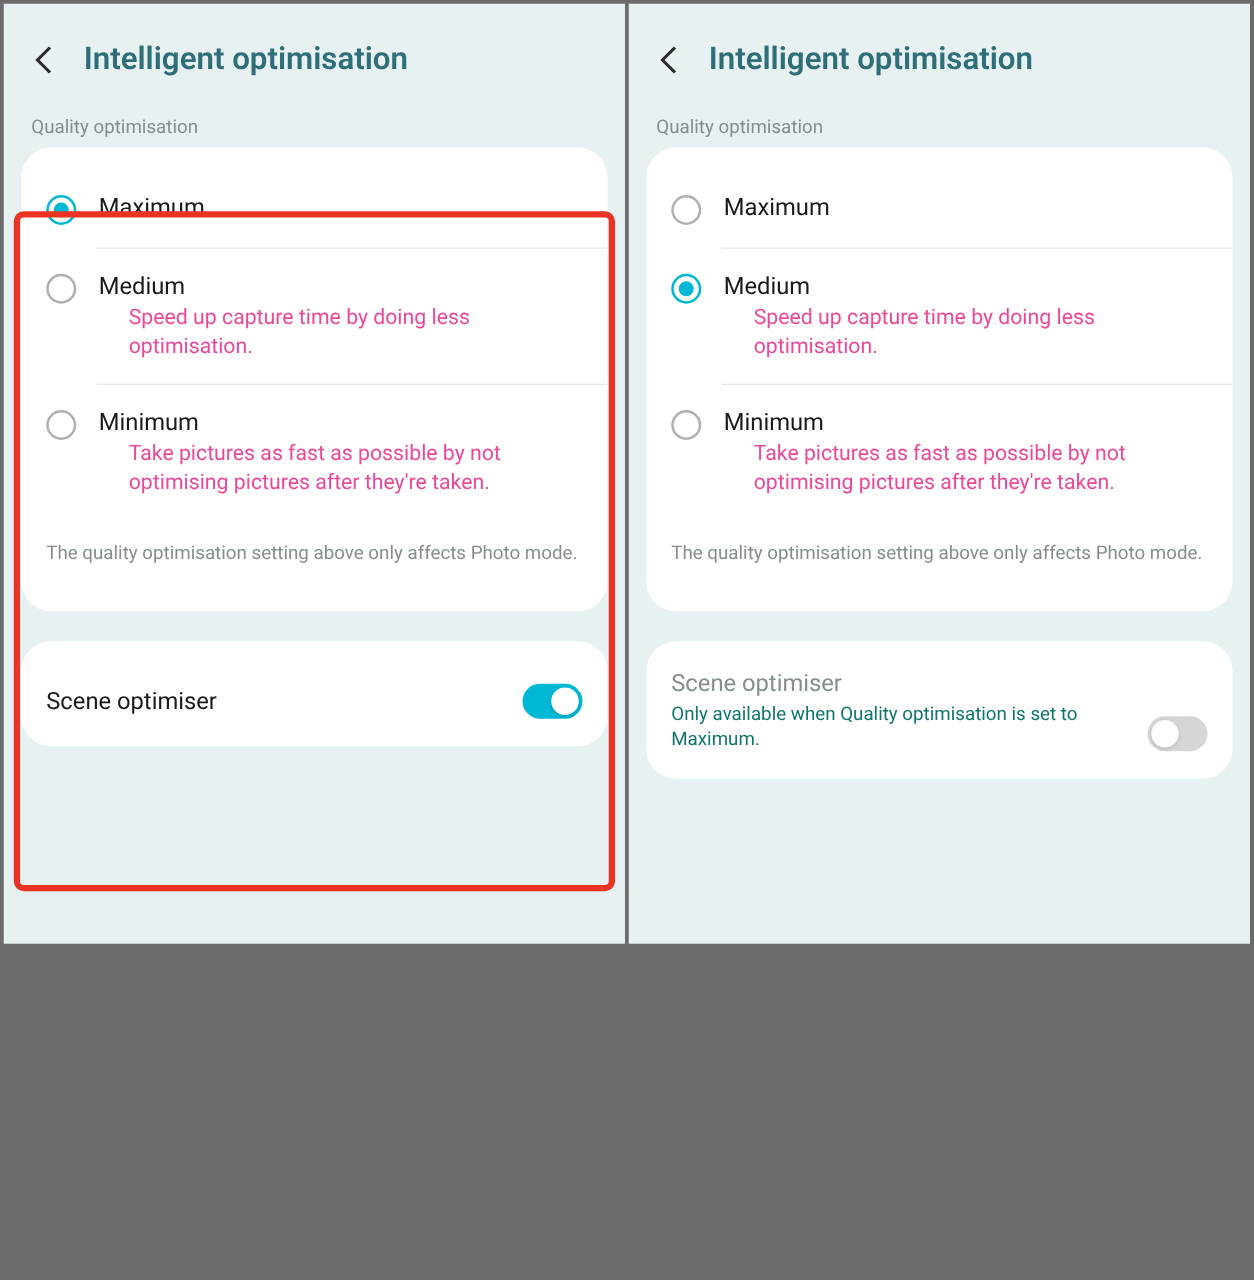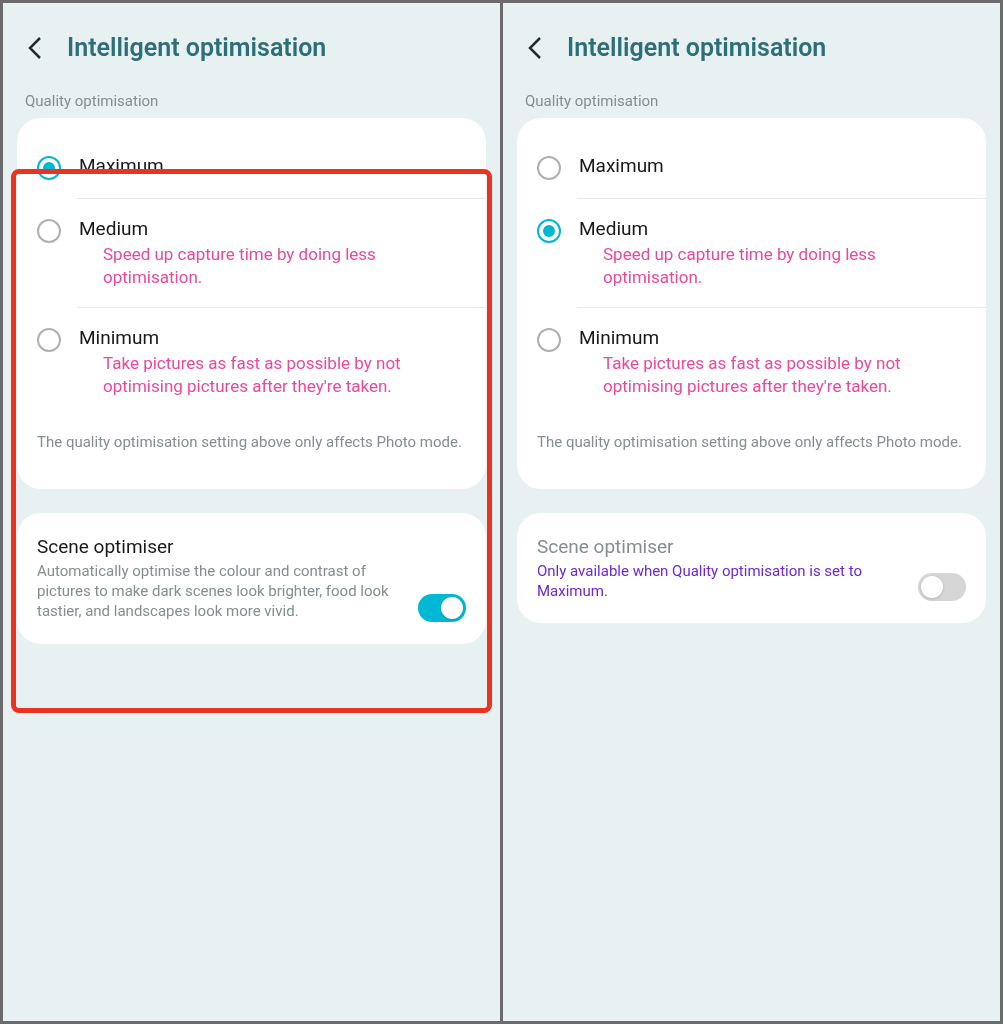--- a/index.html
+++ b/index.html
@@ -1,17 +1,17 @@
 <!DOCTYPE html>
 <html><head>
   <meta charset="utf-8">
   <style>
     * { margin: 0; padding: 0; box-sizing: border-box; }
     body { font-family: -apple-system, BlinkMacSystemFont, 'Segoe UI', Roboto, sans-serif; background: #6b6b6b; padding: 3px; }
-    .container { display: flex; gap: 3px; width: 997px; height: 1018px; }
+    .container { display: flex; gap: 3px; width: 997px; height: 752px; }
     .screen { flex: 1; background: #e8f1f1; padding: 0; display: flex; flex-direction: column; position: relative; }
     .header { display: flex; align-items: center; padding: 30px 20px 20px 20px; gap: 20px; }
     .back-icon { width: 24px; height: 24px; display: flex; align-items: center; justify-content: center; }
     .back-icon svg { width: 14px; height: 24px; stroke: #2a2a2a; stroke-width: 2.5; fill: none; }
     .title { font-size: 25px; font-weight: 600; color: #2e6e78; }
     .section-label { font-size: 15px; color: #848e90; padding: 10px 38px 8px 22px; }
     .card { background: #ffffff; border-radius: 24px; margin: 0 14px; padding: 18px 0; }
     .option { display: flex; align-items: flex-start; padding: 18px 20px; gap: 18px; position: relative; }
     .option-content { flex: 1; }
     .option-title { font-size: 19px; color: #1a1a1a; margin-bottom: 3px; }
@@ -19,21 +19,21 @@
     .radio { width: 24px; height: 24px; border: 2px solid #b0b0b0; border-radius: 50%; display: flex; align-items: center; justify-content: center; margin-top: 2px; flex-shrink: 0; }
     .radio.selected { border-color: #00b8d4; }
     .radio.selected::after { content: ''; width: 12px; height: 12px; background: #00b8d4; border-radius: 50%; }
     .divider { height: 1px; background: #e8e8e8; margin-left: 60px; margin-right: 0; }
     .footnote { font-size: 15px; color: #848e90; padding: 16px 20px 18px 20px; line-height: 1.4; }
     .scene-card { background: #ffffff; border-radius: 24px; margin: 24px 14px 0 14px; padding: 22px 20px; display: flex; align-items: flex-end; gap: 14px; }
     .scene-content { flex: 1; }
     .scene-title { font-size: 19px; color: #1a1a1a; margin-bottom: 3px; }
     .scene-title.disabled { color: #848e90; }
     .scene-desc { font-size: 15px; color: #848e90; line-height: 1.35; }
-    .scene-desc.disabled { color: #6d28d9; }
+    .scene-desc.disabled { color: #0f766e; }
     .toggle { width: 48px; height: 28px; border-radius: 14px; background: #d6d6d6; position: relative; flex-shrink: 0; margin-top: 12px; }
     .toggle.on { background: #00b8d4; }
     .toggle::after { content: ''; position: absolute; width: 22px; height: 22px; background: #fff; border-radius: 50%; top: 3px; left: 3px; box-shadow: 0 1px 3px rgba(0,0,0,0.15); }
     .toggle.on::after { left: 23px; }
     .highlight-box { position: absolute; border: 5px solid #ea3323; border-radius: 8px; left: 8px; right: 8px; top: 166px; height: 544px; pointer-events: none; }
   </style>
 </head>
 <body>
 
 <div class="container">
@@ -69,21 +69,20 @@
         <div class="option-content">
           <div class="option-title">Minimum</div>
           <div class="option-desc">Take pictures as fast as possible by not optimising pictures after they're taken.</div>
         </div>
       </div>
       <div class="footnote">The quality optimisation setting above only affects Photo mode.</div>
     </div>
     <div class="scene-card">
       <div class="scene-content">
         <div class="scene-title">Scene optimiser</div>
-        <div class="scene-desc">Automatically optimise the colour and contrast of pictures to make dark scenes look brighter, food look tastier, and landscapes look more vivid.</div>
       </div>
       <div class="toggle on"></div>
     </div>
     <div class="highlight-box"></div>
   </div>
 
   <div class="screen">
     <div class="header">
       <div class="back-icon">
         <svg viewBox="0 0 14 24">

